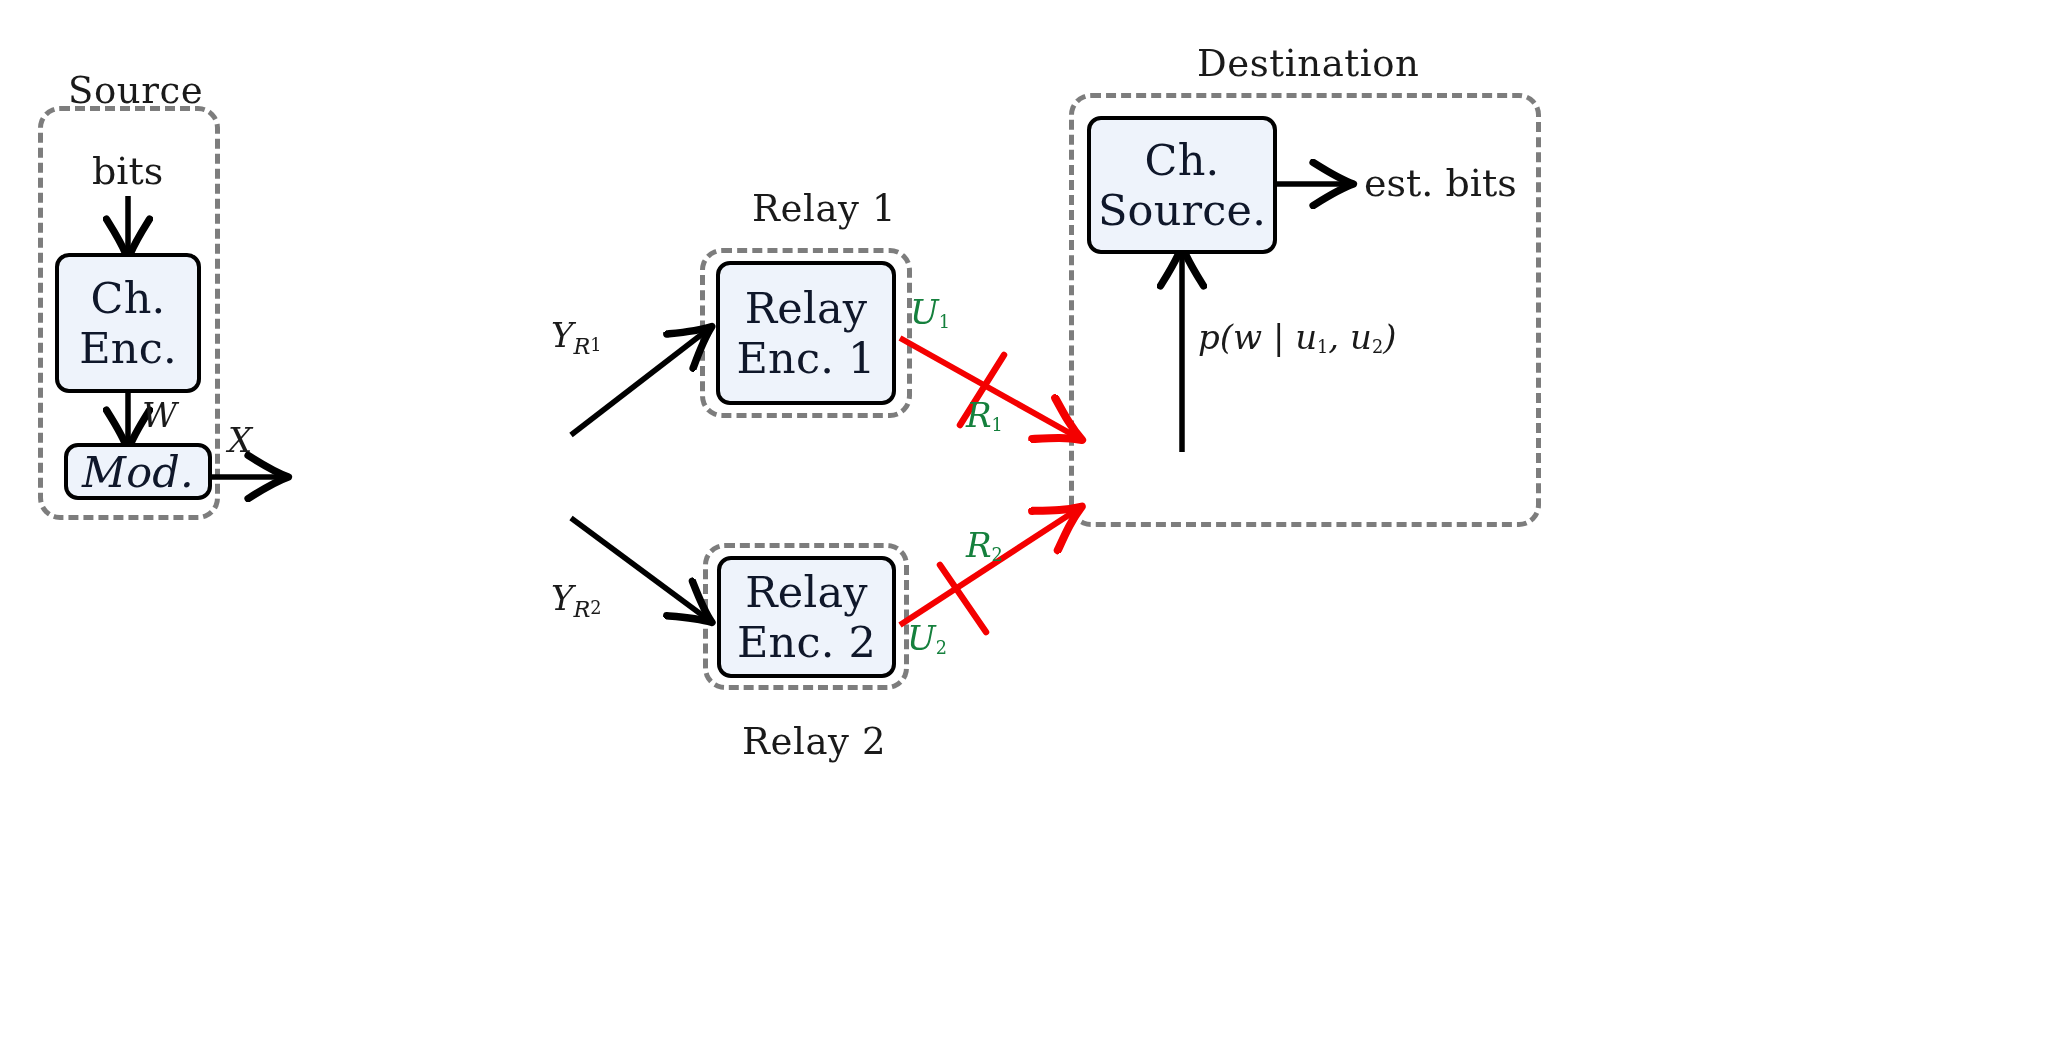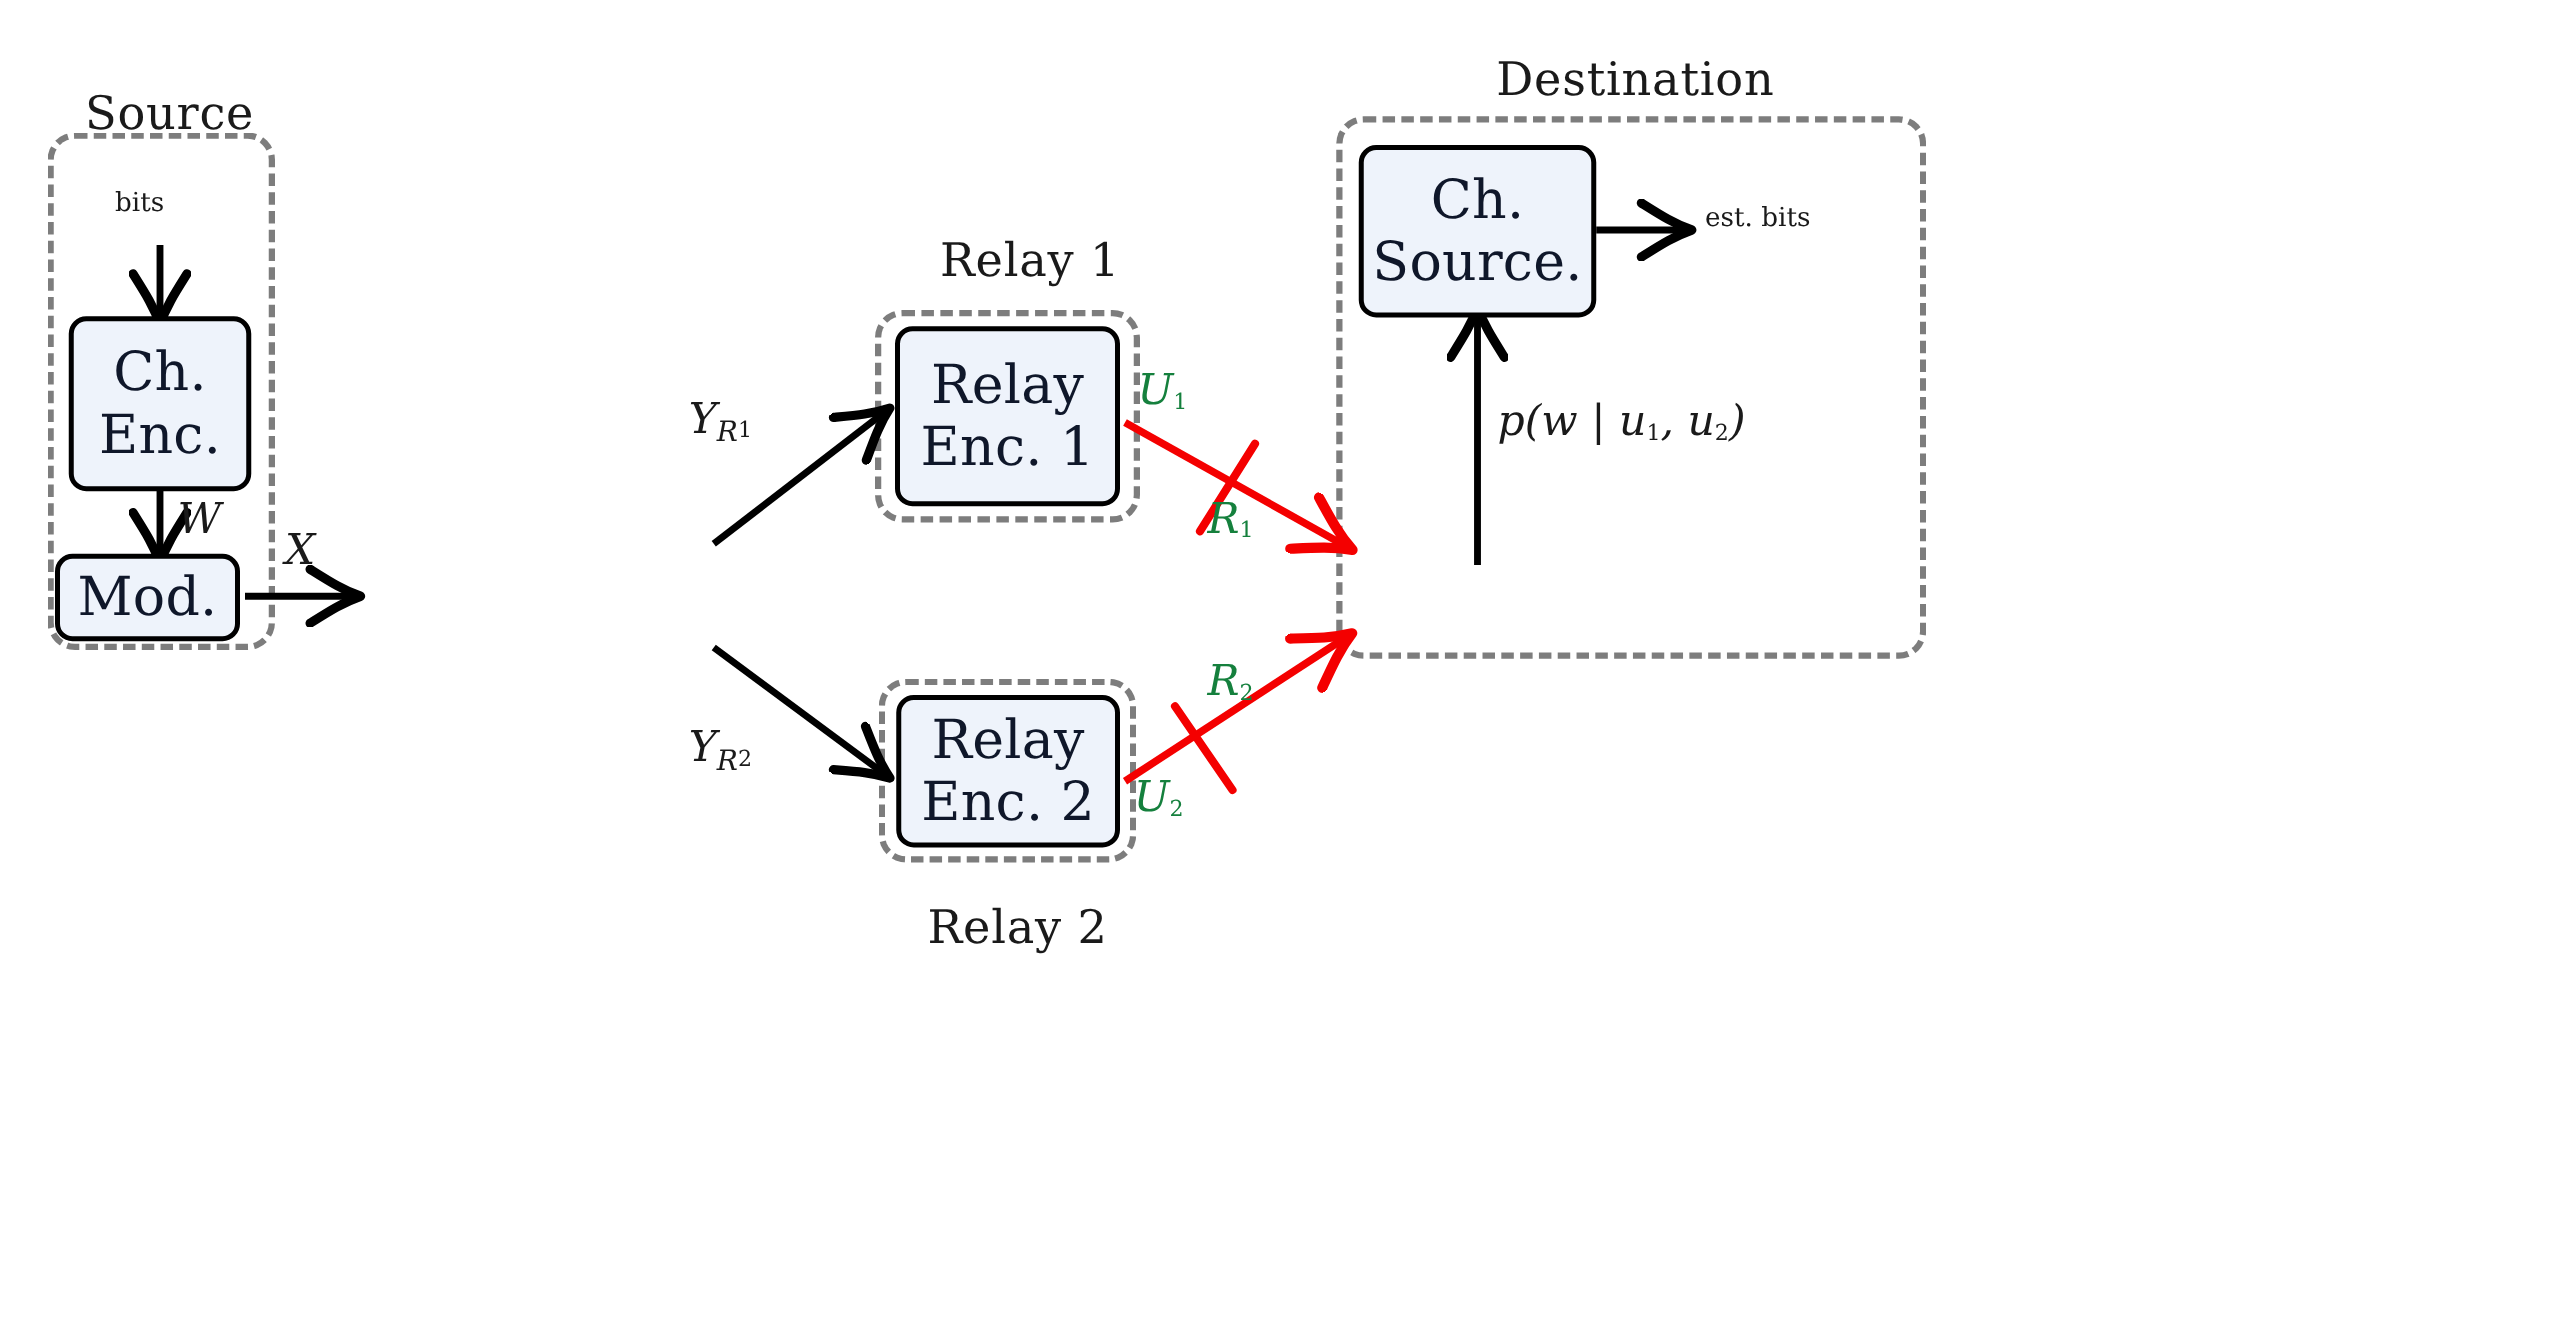--- a/index.html
+++ b/index.html
@@ -7,21 +7,21 @@
        font-family:"DejaVu Serif", serif;}
   #stage{position:relative;width:2048px;height:1055px;background:#fff;}
   svg.layer{position:absolute;left:0;top:0;width:2048px;height:1055px;}
 
   
   .lbl{position:absolute;color:#1a1a1a;font-family:"DejaVu Serif",serif;
        white-space:nowrap;line-height:1.02;}
   .grouplbl{font-size:37px;letter-spacing:.6px;}
   .boxtxt{font-size:43px;text-align:center;letter-spacing:.2px;}
   .edgelbl{font-size:34px;font-style:italic;}
-  .plainlbl{font-size:21px;}
+  .plainlbl{font-size:38px;}
   .red{color:#15803d;}
   .sub{font-size:.66em;vertical-align:-.30em;font-style:italic;}
   .sub2{font-size:.52em;vertical-align:-.22em;font-style:normal;}
   .ital{font-style:italic;}
 
   
   .node{position:absolute;background:#eef3fb;border:4px solid #000;
         border-radius:14px;box-sizing:border-box;
         display:flex;align-items:center;justify-content:center;
         text-align:center;color:#0f172a;font-family:"DejaVu Serif",serif;}
@@ -84,21 +84,21 @@
     </g>
   </svg>
 
   <div class="node" style="left:55px; top:253px; width:146px; height:140px;">
     <div class="inner">
       <div class="boxtxt">Ch.</div>
       <div class="boxtxt">Enc.</div>
     </div>
   </div>
 
-  <div class="node" style="left:44px; top:443px; width:148px; height:70px;">
+  <div class="node" style="left:64px; top:443px; width:148px; height:57px;font-style:italic;">
     <div class="inner">
       <div class="boxtxt">Mod.</div>
     </div>
   </div>
 
 
   <div class="node" style="left:716px; top:261px; width:180px; height:144px;">
     <div class="inner">
       <div class="boxtxt">Relay</div>
       <div class="boxtxt">Enc. 1</div>

